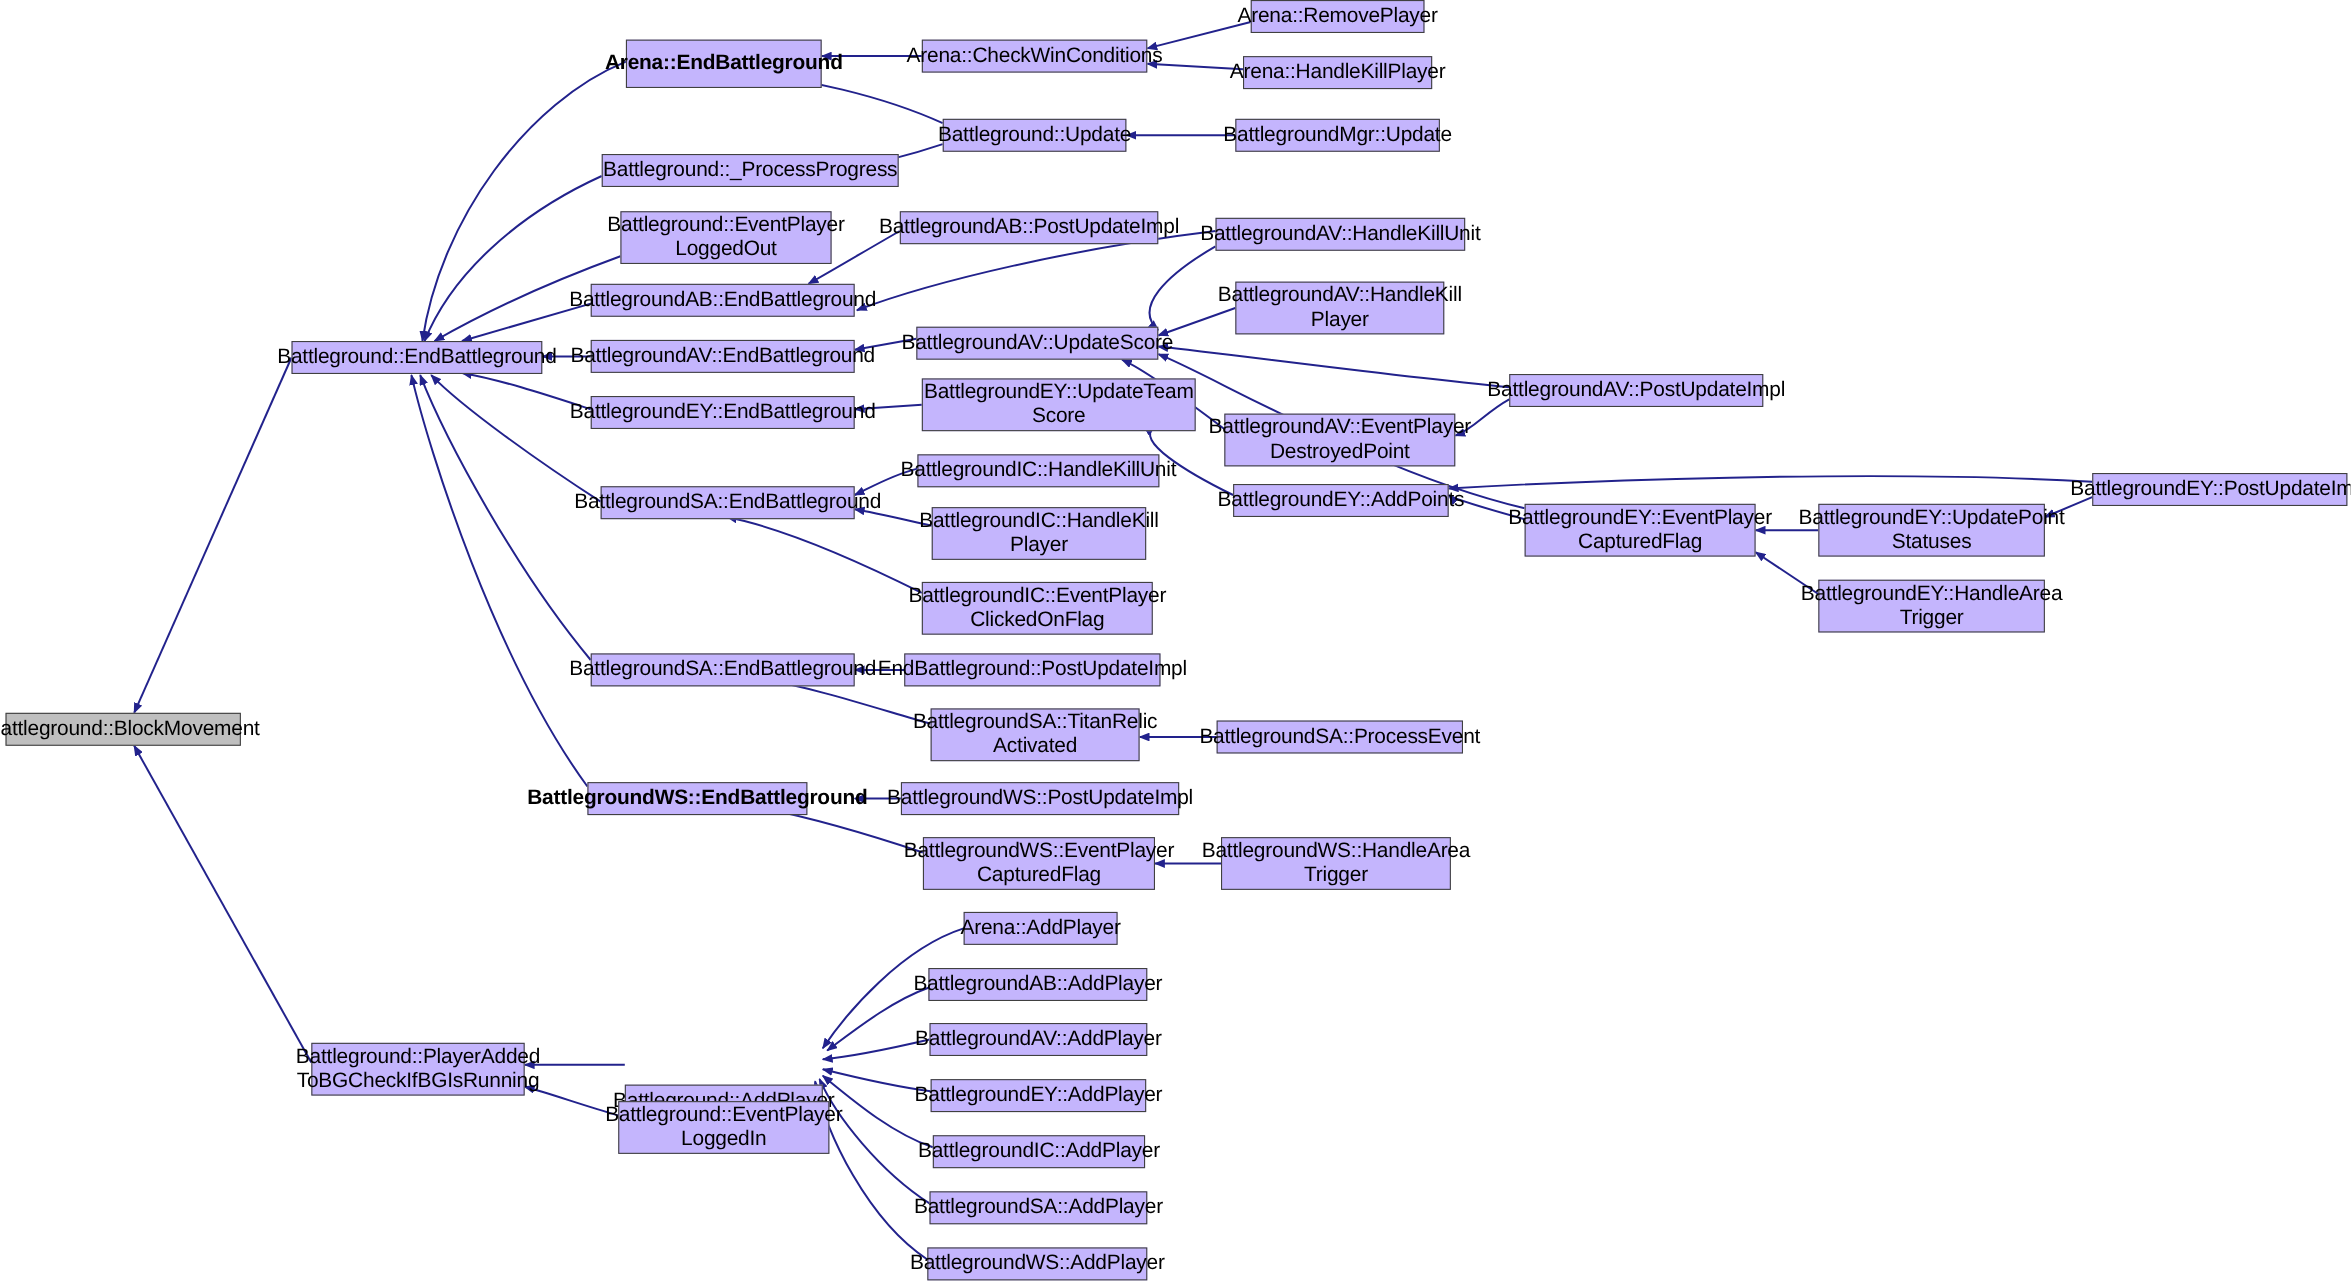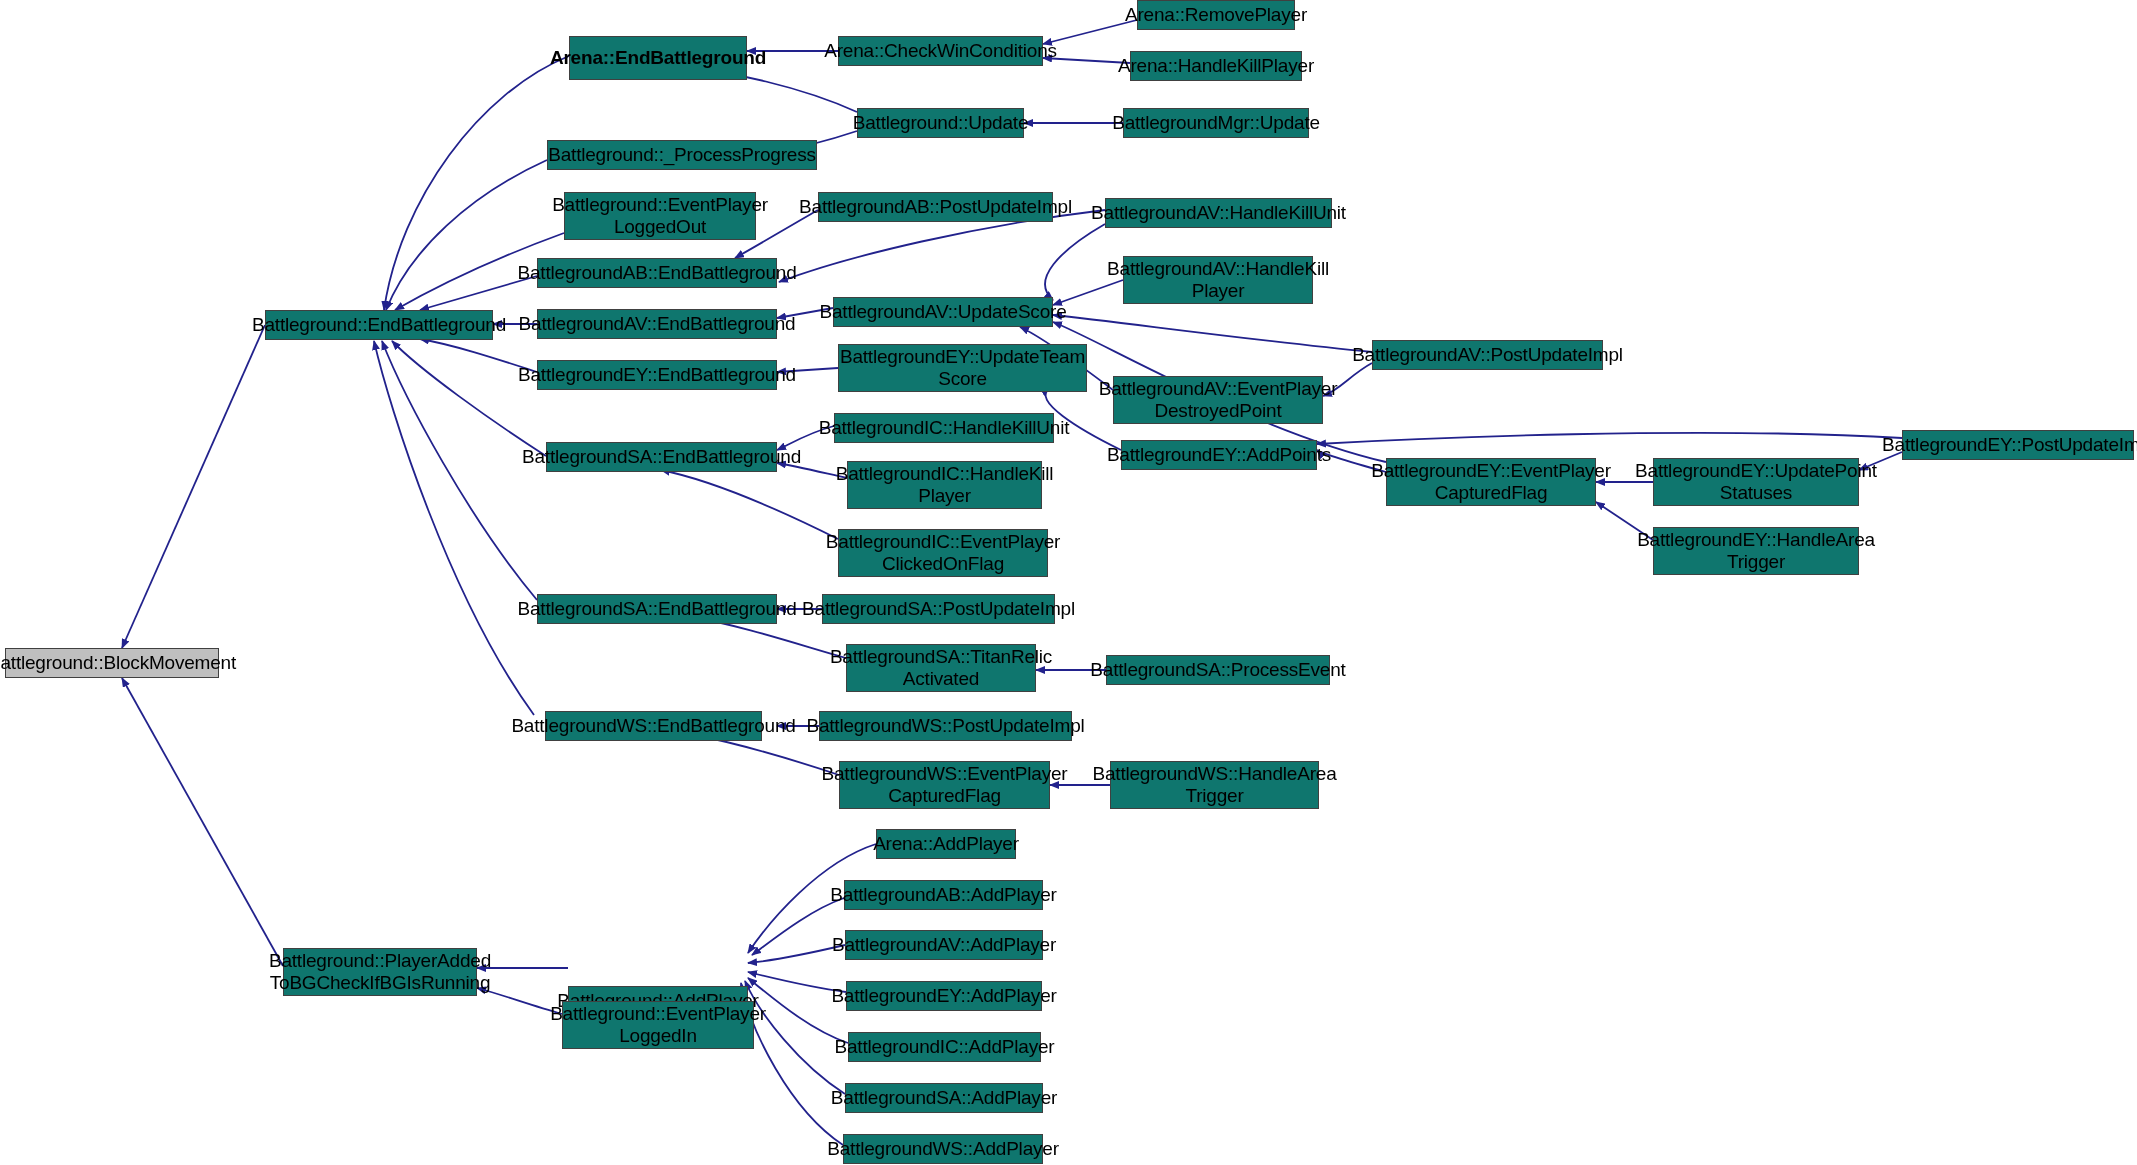--- a/index.html
+++ b/index.html
@@ -20,21 +20,21 @@
   svg#edge-layer {
     position: absolute;
     left: 0;
     top: 0;
     width: 2137px;
     height: 1165px;
   }
   .node-box {
     position: absolute;
     box-sizing: border-box;
-    background: #0f766e;
+    background: #c4b5fd;
     border: 1.6px solid #404040;
     display: flex;
     align-items: center;
     justify-content: center;
     text-align: center;
     color: #000000;
     font-family: "Liberation Sans", sans-serif;
     font-size: 19px;
     line-height: 1.18;
     letter-spacing: -0.2px;
@@ -123,36 +123,36 @@
 ToBGCheckIfBGIsRunning</span></div>
       <div class="node-box" style="left: 569px; top: 36px; width: 178px; height: 44px; font-weight: bold;"><span class="node-label">Arena::EndBattleground</span></div>
       <div class="node-box" style="left: 547px; top: 140px; width: 270px; height: 30px;"><span class="node-label">Battleground::_ProcessProgress</span></div>
       <div class="node-box" style="left: 564px; top: 192px; width: 192px; height: 48px;"><span class="node-label">Battleground::EventPlayer
 LoggedOut</span></div>
       <div class="node-box" style="left: 537px; top: 258px; width: 240px; height: 30px;"><span class="node-label">BattlegroundAB::EndBattleground</span></div>
       <div class="node-box" style="left: 537px; top: 309px; width: 240px; height: 30px;"><span class="node-label">BattlegroundAV::EndBattleground</span></div>
       <div class="node-box" style="left: 537px; top: 360px; width: 240px; height: 30px;"><span class="node-label">BattlegroundEY::EndBattleground</span></div>
       <div class="node-box" style="left: 546px; top: 442px; width: 231px; height: 30px;"><span class="node-label">BattlegroundSA::EndBattleground</span></div>
       <div class="node-box" style="left: 537px; top: 594px; width: 240px; height: 30px;"><span class="node-label">BattlegroundSA::EndBattleground</span></div>
-      <div class="node-box" style="left: 545px; top: 711px; width: 217px; height: 30px;"><span class="node-label">BattlegroundWS::EndBattleground</span></div>
+      <div class="node-box" style="left: 534px; top: 711px; width: 200px; height: 30px; font-weight: bold;"><span class="node-label">BattlegroundWS::EndBattleground</span></div>
       <div class="node-box" style="left: 568px; top: 986px; width: 180px; height: 30px; align-items: center;"><span class="node-label">Battleground::AddPlayer</span></div>
       <div class="node-box" style="left: 562px; top: 1001px; width: 192px; height: 48px;"><span class="node-label">Battleground::EventPlayer
 LoggedIn</span></div>
       <div class="node-box" style="left: 838px; top: 36px; width: 205px; height: 30px;"><span class="node-label">Arena::CheckWinConditions</span></div>
       <div class="node-box" style="left: 857px; top: 108px; width: 167px; height: 30px;"><span class="node-label">Battleground::Update</span></div>
       <div class="node-box" style="left: 818px; top: 192px; width: 235px; height: 30px;"><span class="node-label">BattlegroundAB::PostUpdateImpl</span></div>
       <div class="node-box" style="left: 833px; top: 297px; width: 220px; height: 30px;"><span class="node-label">BattlegroundAV::UpdateScore</span></div>
       <div class="node-box" style="left: 838px; top: 344px; width: 249px; height: 48px;"><span class="node-label">BattlegroundEY::UpdateTeam
 Score</span></div>
       <div class="node-box" style="left: 834px; top: 413px; width: 220px; height: 30px;"><span class="node-label">BattlegroundIC::HandleKillUnit</span></div>
       <div class="node-box" style="left: 847px; top: 461px; width: 195px; height: 48px;"><span class="node-label">BattlegroundIC::HandleKill
 Player</span></div>
       <div class="node-box" style="left: 838px; top: 529px; width: 210px; height: 48px;"><span class="node-label">BattlegroundIC::EventPlayer
 ClickedOnFlag</span></div>
-      <div class="node-box" style="left: 822px; top: 594px; width: 233px; height: 30px;"><span class="node-label">BattlegroundSA::PostUpdateImpl</span></div>
+      <div class="node-box" style="left: 822px; top: 594px; width: 233px; height: 30px;"><span class="node-label">EndBattleground::PostUpdateImpl</span></div>
       <div class="node-box" style="left: 846px; top: 644px; width: 190px; height: 48px;"><span class="node-label">BattlegroundSA::TitanRelic
 Activated</span></div>
       <div class="node-box" style="left: 819px; top: 711px; width: 253px; height: 30px; text-align: right;"><span class="node-label">BattlegroundWS::PostUpdateImpl</span></div>
       <div class="node-box" style="left: 839px; top: 761px; width: 211px; height: 48px;"><span class="node-label">BattlegroundWS::EventPlayer
 CapturedFlag</span></div>
       <div class="node-box" style="left: 876px; top: 829px; width: 140px; height: 30px;"><span class="node-label">Arena::AddPlayer</span></div>
       <div class="node-box" style="left: 844px; top: 880px; width: 199px; height: 30px;"><span class="node-label">BattlegroundAB::AddPlayer</span></div>
       <div class="node-box" style="left: 845px; top: 930px; width: 198px; height: 30px;"><span class="node-label">BattlegroundAV::AddPlayer</span></div>
       <div class="node-box" style="left: 846px; top: 981px; width: 196px; height: 30px;"><span class="node-label">BattlegroundEY::AddPlayer</span></div>
       <div class="node-box" style="left: 848px; top: 1032px; width: 193px; height: 30px;"><span class="node-label">BattlegroundIC::AddPlayer</span></div>

